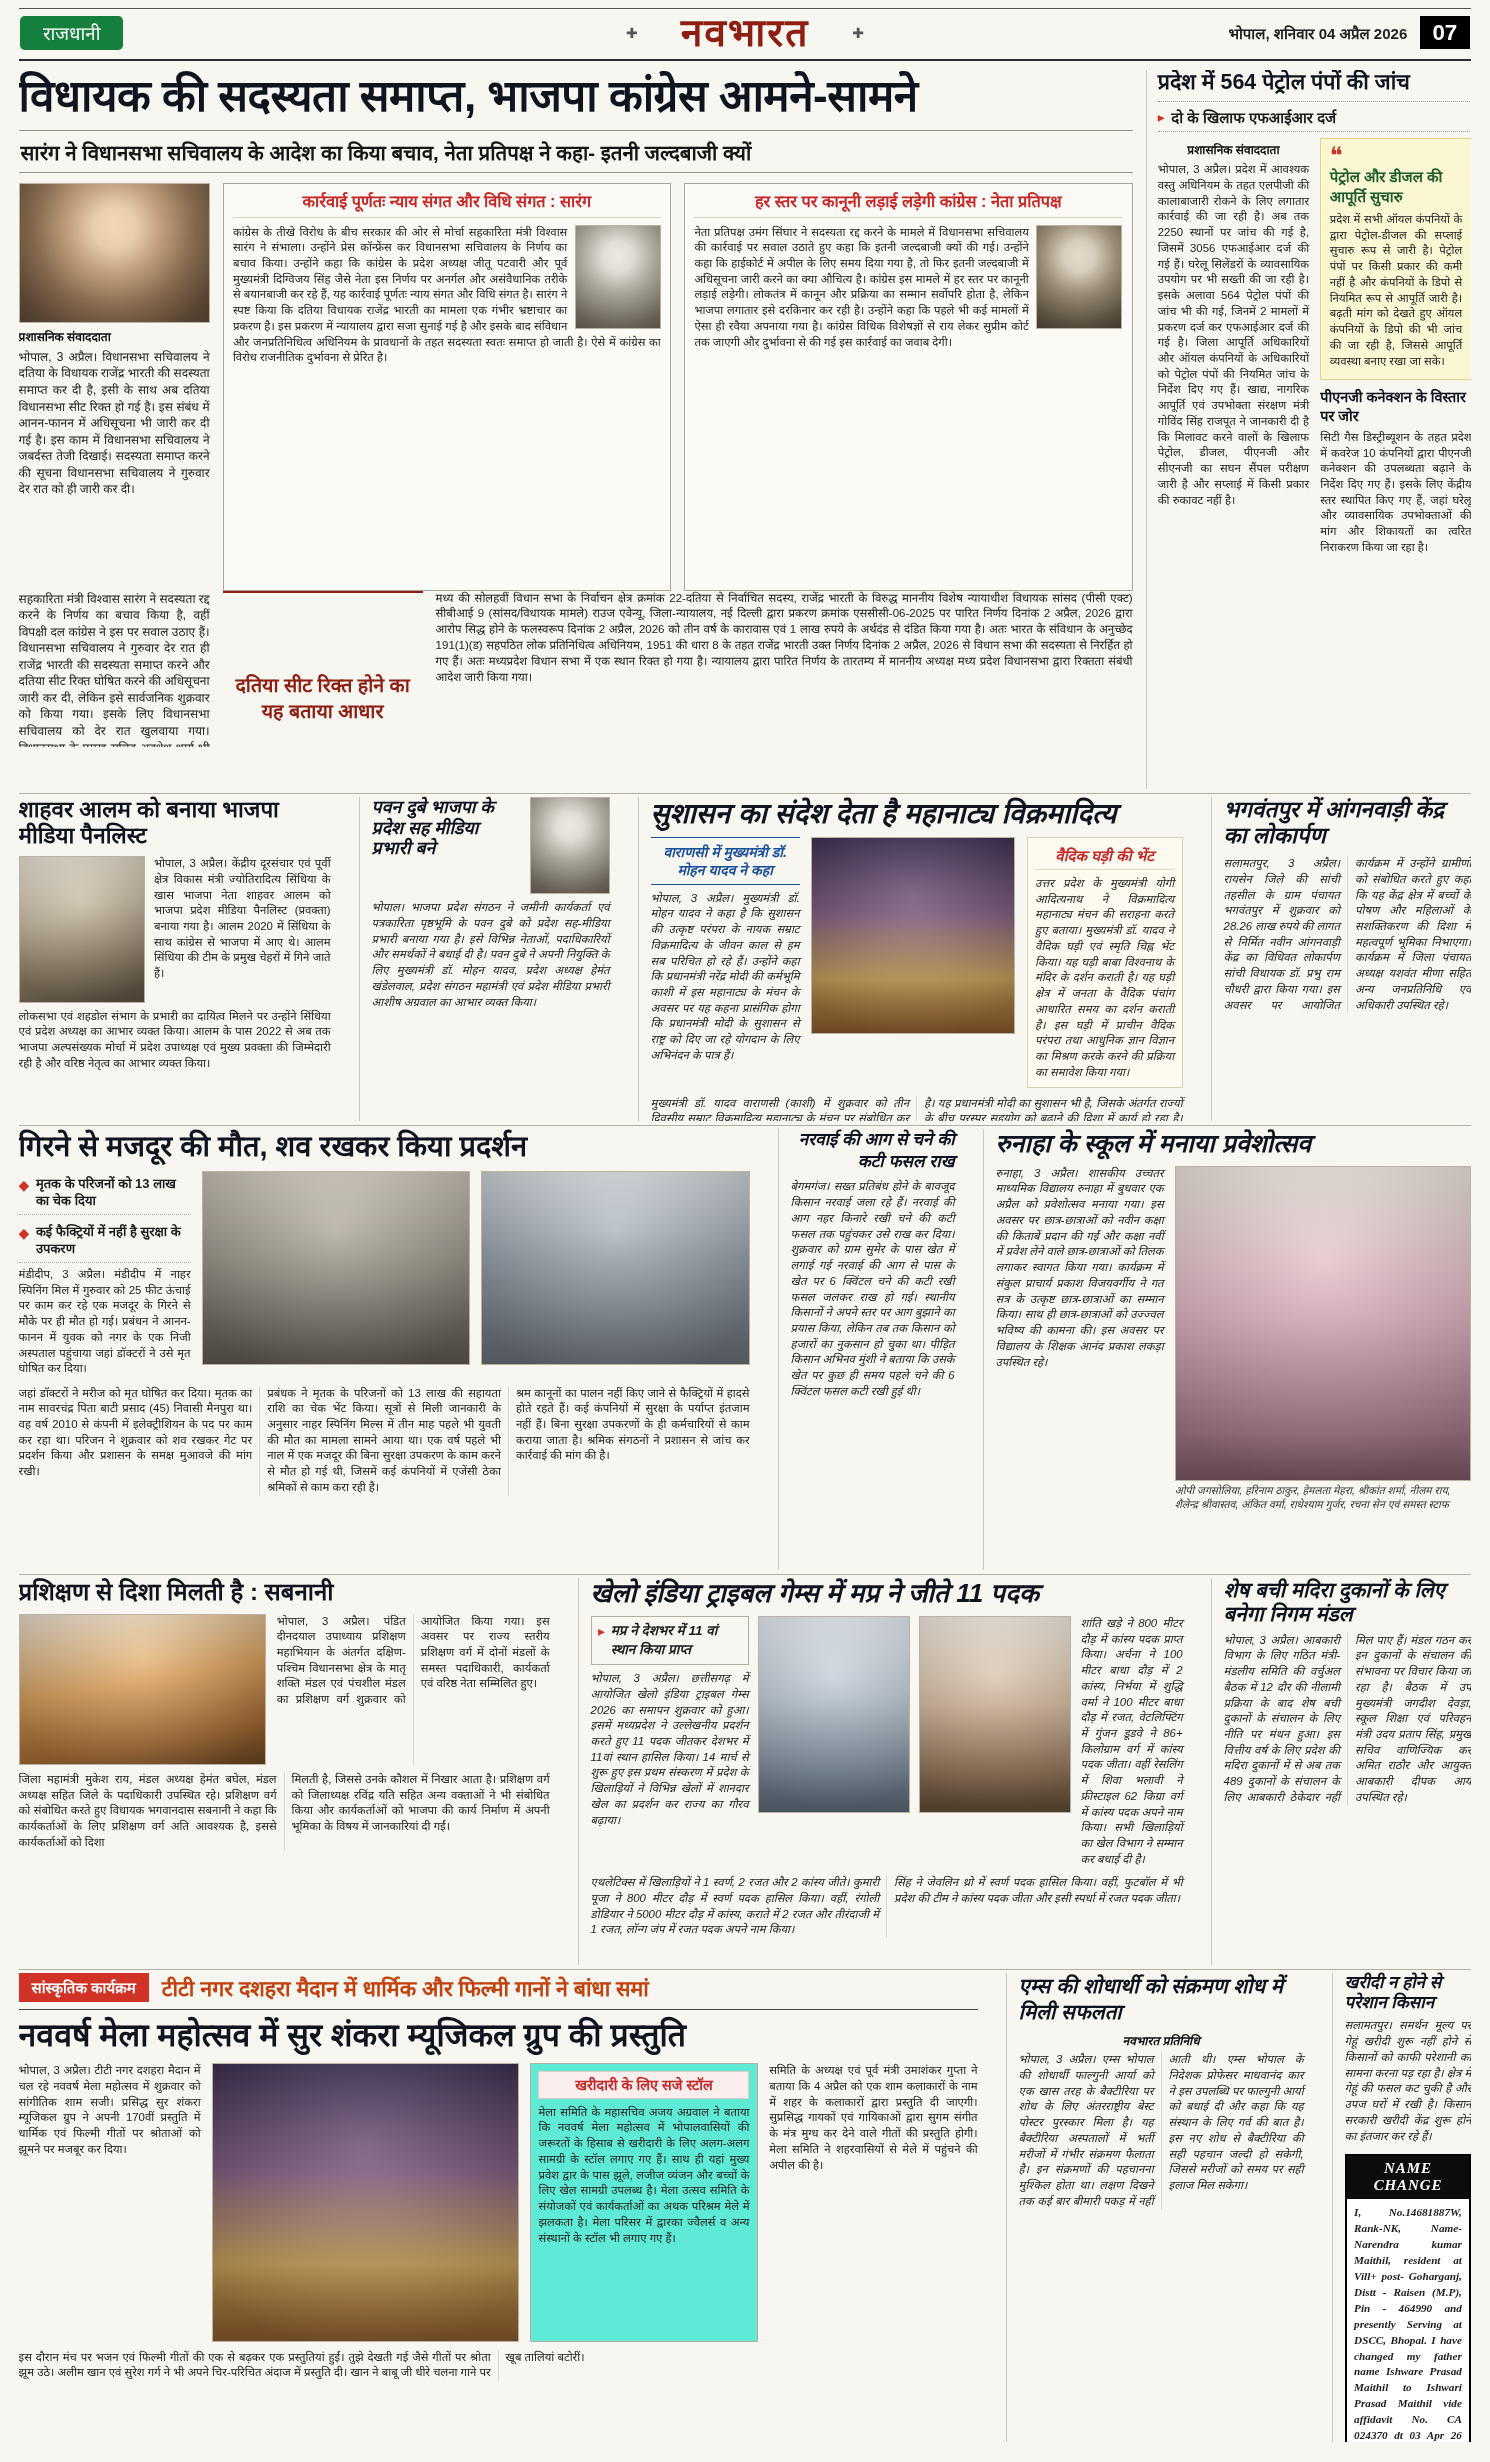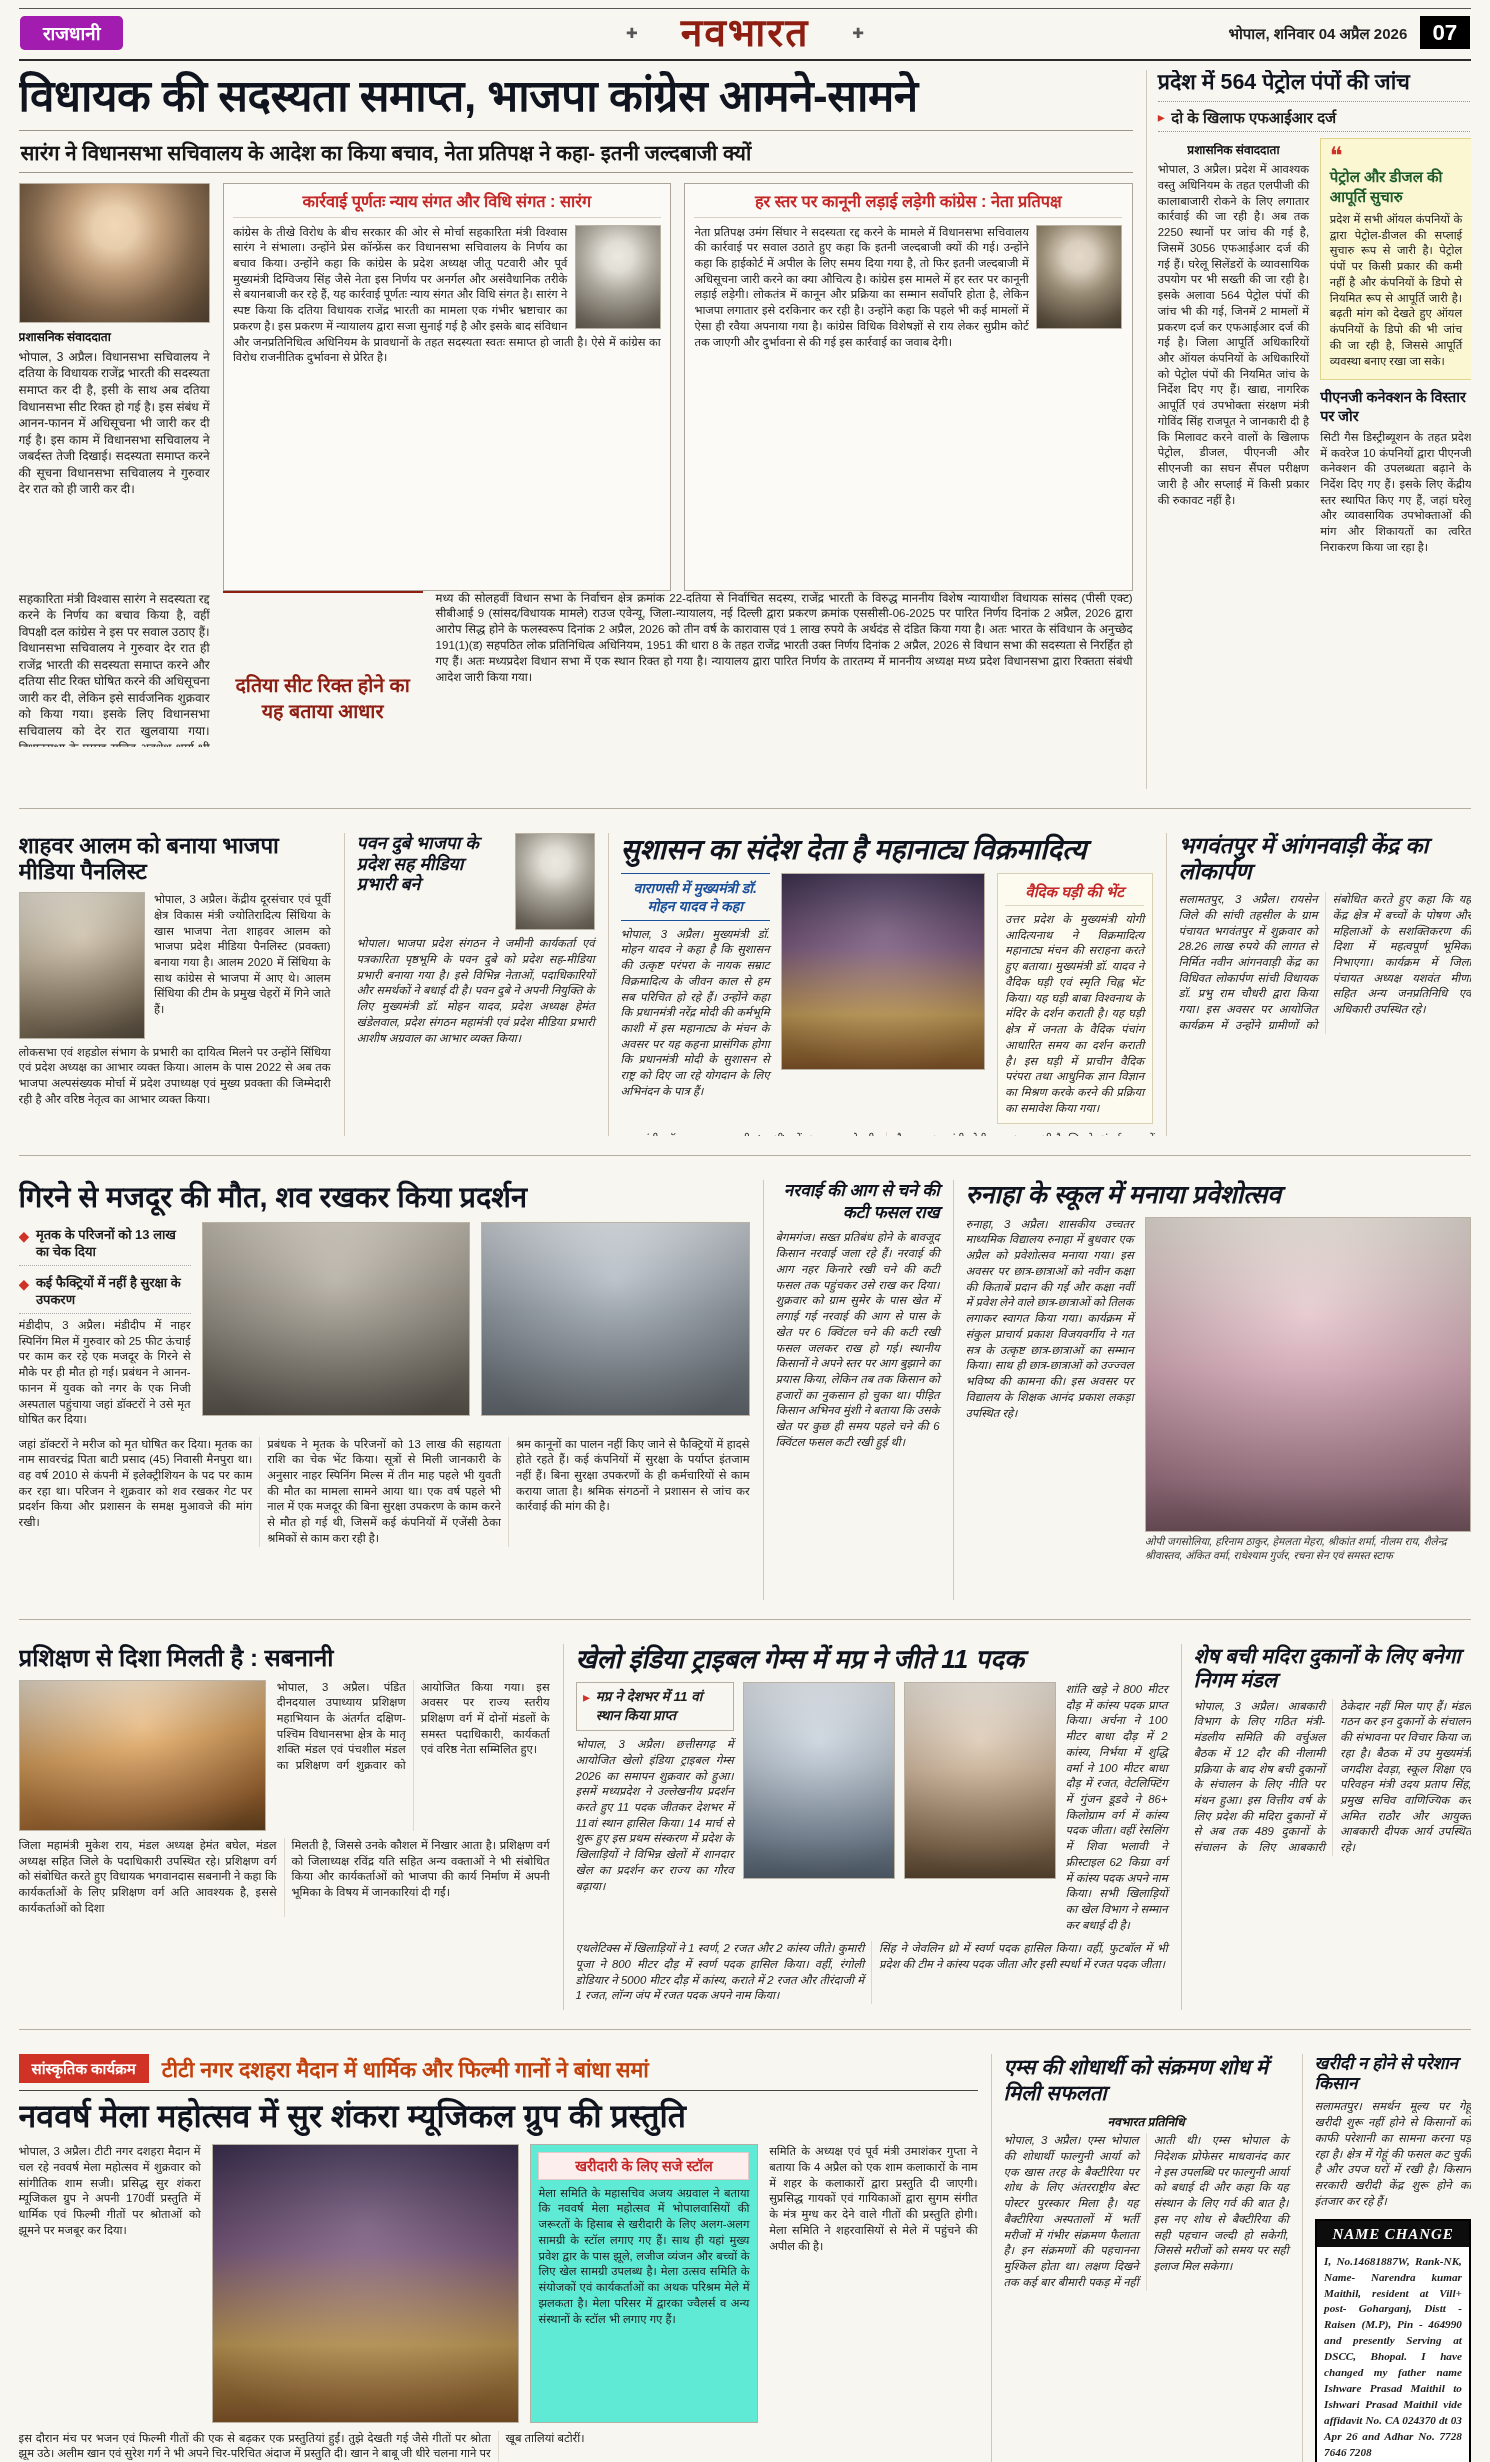--- a/index.html
+++ b/index.html
@@ -5,21 +5,21 @@
   * { margin:0; padding:0; box-sizing:border-box; }
   html,body { background:#dedbd4; }
   body { font-family:"Liberation Sans","DejaVu Sans",sans-serif; }
   .page { width:1490px; height:2462px; background:#f8f6f0; color:#1d1d1d; padding:7.5px 18.6px 0; overflow:hidden; position:relative; }
 
   
   .masthead-row { display:flex; align-items:center; border-top:0.9px solid #555; border-bottom:2.8px double #2b2b2b; padding:4.7px 1.9px 6.5px; }
   .mh-left { flex:1; }
   .mh-center { display:flex; align-items:center; gap:43px; }
   .mh-right { flex:1; display:flex; justify-content:flex-end; align-items:center; gap:13px; }
-  .section-label { background:#a21caf; color:#fff; font-weight:bold; font-size:18.6px; padding:4.7px 22.4px; border-radius:4.7px; display:inline-block; }
+  .section-label { background:#15803d; color:#fff; font-weight:normal; font-size:18.6px; padding:4.7px 22.4px; border-radius:4.7px; display:inline-block; }
   .masthead-title { font-family:"Liberation Serif","DejaVu Serif",serif; color:#8e1d12; font-size:39px; font-weight:800; letter-spacing:1.9px; line-height:1; }
   .reg-plus { color:#555; font-size:14px; }
   .date-line { font-size:15px; font-weight:bold; color:#222; }
   .page-num { background:#000000; color:#fff; font-size:22.4px; font-weight:800; padding:2.8px 11.2px; border:0.9px solid #000; }
 
   
   h1,h2,h3,h4 { color:#10141f; font-weight:800; line-height:1.18; }
   .bodytext { font-size:12px; line-height:1.38; text-align:justify; color:#232323; }
   .bodytext.small { font-size:11.4px; }
   .byline { font-weight:bold; font-size:12px; color:#111; margin:3.7px 0; }
@@ -33,21 +33,21 @@
   .ph-portrait3 { background:radial-gradient(circle at 50% 30%, #dfd2bd 0 18%, #a59478 45%, #564a3a 100%); }
   .ph-men { background:linear-gradient(165deg,#e7e0d2,#c2b49b 40%,#8a7a62 75%,#5c5142); }
   .ph-saffron { background:linear-gradient(170deg,#f2e6d4,#e0a45c 45%,#a56a33 80%,#6b4620); }
   .ph-stage { background:linear-gradient(180deg,#35284a,#76537a 38%,#c9a057 72%,#8a5a2c); }
   .ph-crowd { background:linear-gradient(180deg,#d3d9df,#9aa4ad 45%,#697077); }
   .ph-body { background:linear-gradient(180deg,#cdc6ba,#958f83 55%,#5f5a51); }
   .ph-school { background:linear-gradient(180deg,#ece5dc,#dcadbc 48%,#a87c8c 85%,#7c5a66); }
   .ph-athlete { background:linear-gradient(180deg,#e2e8ef,#b8c4d0 42%,#7f8fa0 80%,#5c6a78); }
   .ph-athlete2 { background:linear-gradient(180deg,#eee6db,#cfb497 45%,#8f7355 82%,#614c36); }
 
-  .row { border-top:0.9px solid #b5afa3; margin-top:19px; padding-top:24px; display:grid; gap:13px; overflow:hidden; }
+  .row { border-top:0.9px solid #b5afa3; margin-top:4px; padding-top:3px; display:grid; gap:28px; overflow:hidden; }
   .row article + article, .row .right-stack { border-left:0.9px solid #cfc9bd; padding-left:12px;font-style:italic; }
 
   
   .top-section { display:grid; grid-template-columns:1114px 326px; gap:13px; padding-top:9.3px; height:728px; overflow:hidden; }
   .lead-headline { font-size:44px; letter-spacing:-0.5px; }
   .lead-subhead { font-size:20.5px; font-weight:bold; color:#161616; border-top:0.9px solid #9b958a; border-bottom:0.9px solid #9b958a; padding:6.5px 1.9px; margin:8.4px 0 9.3px; }
   .lead-body { display:grid; grid-template-columns:191px 1fr 1fr; gap:13px; height:408px; overflow:hidden; }
   .lead-photo { width:100%; height:140px; margin-bottom:5.6px; }
   .inset { border:0.9px solid #aaa49a; background:#fbfaf6; padding:7.5px 9.3px; overflow:hidden; }
   .inset-title { color:#c62828; font-weight:800; font-size:16.3px; text-align:center; border-bottom:0.9px solid #d8d2c6; padding-bottom:5.6px; margin-bottom:6.5px; line-height:1.25; }

